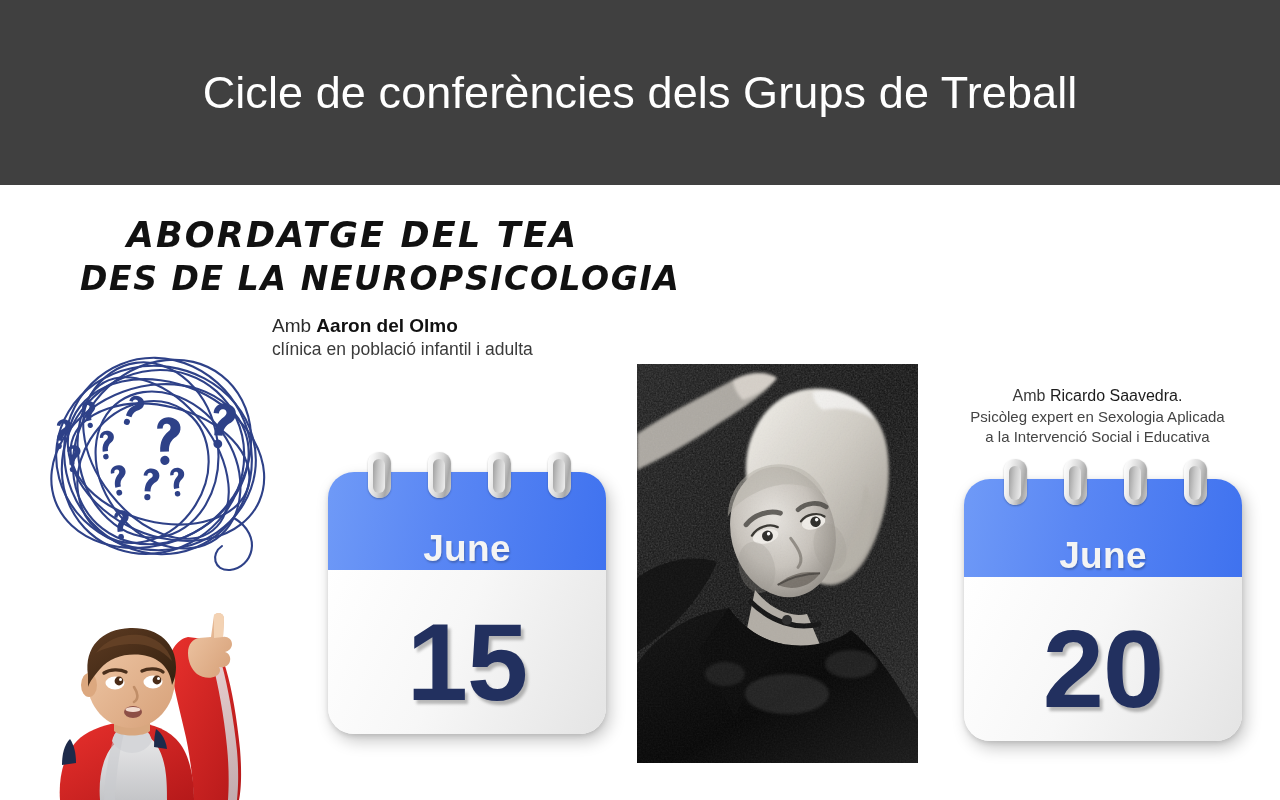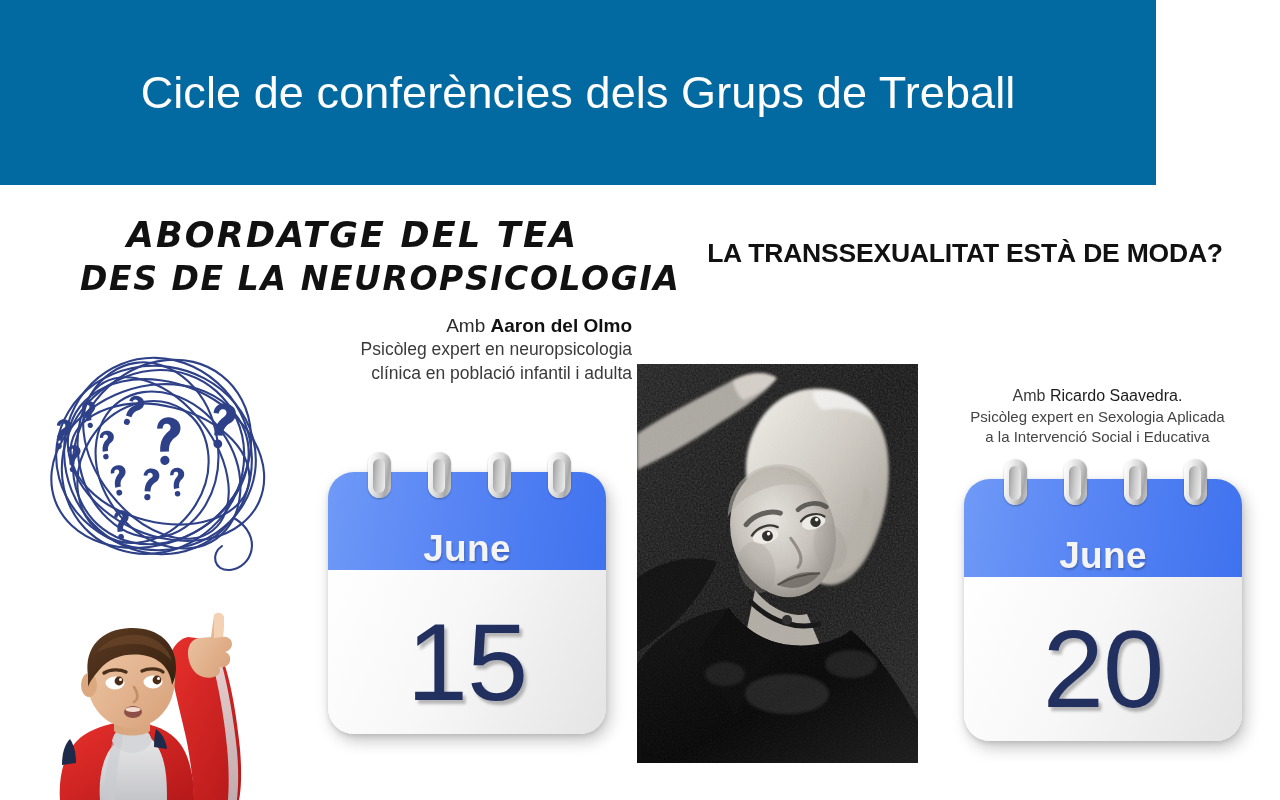--- a/index.html
+++ b/index.html
@@ -15,23 +15,23 @@
     position: relative;
     font-family: "Liberation Sans", sans-serif;
     -webkit-font-smoothing: antialiased;
   }
 
   
   .header-banner {
     position: absolute;
     left: 0;
     top: 0;
-    width: 1156px;
+    width: 1280px;
     height: 185px;
-    background: #0369a1;
+    background: #404040;
     display: flex;
     flex-direction: column;
     align-items: center;
     justify-content: center;
     box-sizing: border-box;
     padding: 0 40px;
   }
   .header-line {
     color: #ffffff;
     font-family: "Liberation Sans", sans-serif;
@@ -72,24 +72,24 @@
     text-transform: uppercase;
     white-space: nowrap;
   }
   .left-title-line.l2 {
     font-size: 33px;
     letter-spacing: 1.6px;
   }
 
   .left-speaker {
     position: absolute;
-    left: 280px;
+    left: 272px;
     top: 128px;
     width: 352px;
-    text-align: right;
+    text-align: left;
     color: #2b2b2b;
   }
   .spk-row1 {
     font-size: 19px;
     line-height: 1.34;
     font-weight: 400;
   }
   .spk-row1 b { font-weight: 700; color:#111; }
   .spk-sub {
     font-size: 17.5px;
@@ -187,21 +187,21 @@
     width: 100%;
     height: 164px;
     background: linear-gradient(115deg,#ffffff 0%,#f7f7f7 45%,#e4e4e4 100%);
     display: flex;
     align-items: center;
     justify-content: center;
   }
   .cal-day {
     color: #22305f;
     font-family: "Liberation Sans", sans-serif;
-    font-weight: 400;
+    font-weight: 700;
     font-size: 110px;
     line-height: 1;
     letter-spacing: -1px;
     margin-top: 20px;
     text-shadow: 3px 4px 3px rgba(0,0,0,.26);
   }
 
   #calendar-left  { left: 322px; top: 265px; }
   #calendar-right { left: 958px; top: 272px; }
 
@@ -265,21 +265,20 @@
 
 <div class="poster-area">
 
   <div class="left-title">
     <div class="left-title-line l1">ABORDATGE DEL TEA</div>
     <div class="left-title-line l2">DES DE LA NEUROPSICOLOGIA</div>
   </div>
 
   <div class="left-speaker">
     <div class="spk-row1"><span>Amb </span><b>Aaron del Olmo</b></div>
-    <div class="spk-sub">Psicòleg expert en neuropsicologia</div>
     <div class="spk-sub">clínica en població infantil i adulta</div>
   </div>
 
   <div class="scribble-wrap">
     <svg viewBox="0 0 250 250" xmlns="http://www.w3.org/2000/svg">
       <g fill="none" stroke="#2e4188" stroke-width="2.1" stroke-linecap="round">
         <ellipse cx="118" cy="118" rx="100" ry="92" transform="rotate(8 118 118)"></ellipse>
         <ellipse cx="120" cy="116" rx="93" ry="99" transform="rotate(-22 120 116)"></ellipse>
         <ellipse cx="115" cy="122" rx="88" ry="95" transform="rotate(42 115 122)"></ellipse>
         <ellipse cx="124" cy="112" rx="97" ry="84" transform="rotate(-52 124 112)"></ellipse>
@@ -418,21 +417,20 @@
       <div class="cal-head">
         <span class="cal-month">June</span>
       </div>
       <div class="cal-face">
         <span class="cal-day">15</span>
       </div>
     </div>
   </div>
 
   <div class="right-title">
-    <div class="right-title-line">LA TRANSSEXUALITAT ESTÀ DE MODA?</div>
   </div>
 
   <div class="right-speaker">
     <div class="rspk-row1"><span>Amb </span><b>Ricardo Saavedra.</b></div>
     <div class="rspk-sub">Psicòleg expert en Sexologia Aplicada</div>
     <div class="rspk-sub">a la Intervenció Social i Educativa</div>
   </div>
 
   <div class="portrait-photo">
     <svg viewBox="0 0 281 399" xmlns="http://www.w3.org/2000/svg" preserveAspectRatio="none">

